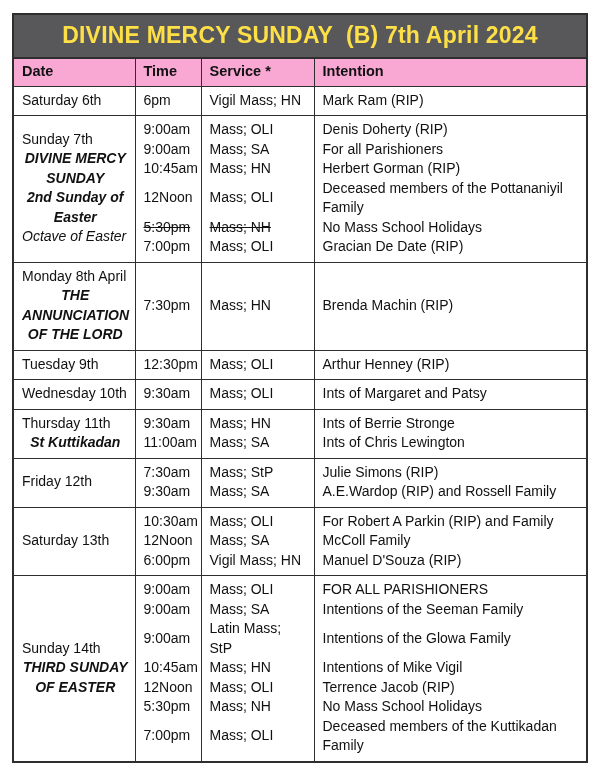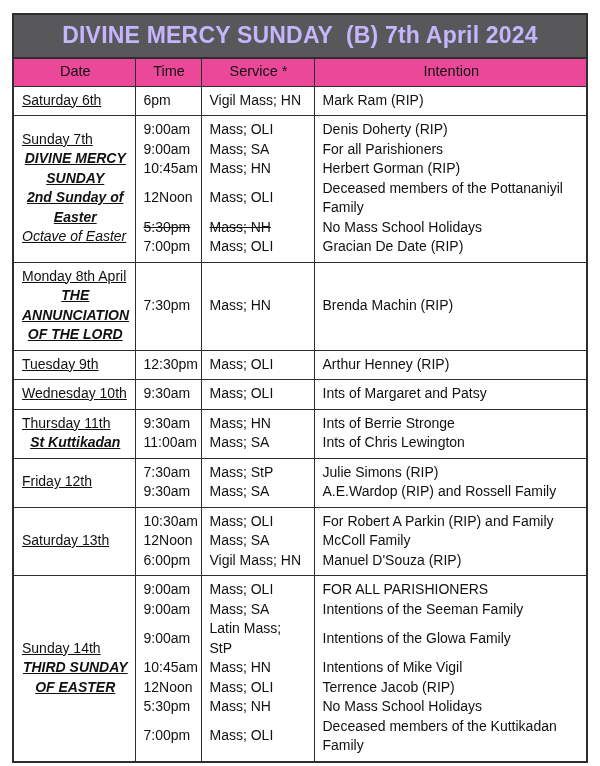--- a/index.html
+++ b/index.html
@@ -13,56 +13,56 @@
     height: 766px;
     background: #ffffff;
     position: relative;
     padding: 13px 12px 0 12px;
   }
   .frame {
     border: 2px solid #2e2e2e;
   }
   .title-bar {
     background: #58585a;
-    color: #c4b5fd;
+    color: #fde047;
     font-weight: bold;
     font-size: 23px;
     text-align: center;
     padding: 7px 4px 8px 4px;
     letter-spacing: 0.2px;
     white-space: pre-wrap;
     border-bottom: 2px solid #2e2e2e;
   }
   table.schedule {
     width: 100%;
     border-collapse: collapse;
     table-layout: fixed;
     font-size: 14px;
     line-height: 19.5px;
   }
   col.c-date      { width: 121px; }
   col.c-time      { width: 66px;  }
   col.c-service   { width: 113px; }
   col.c-intention { width: auto;  }
   thead th {
-    background: #ec4899;
-    text-align: center;
-    font-weight: normal;
+    background: #f9a8d4;
+    text-align: left;
+    font-weight: bold;
     font-size: 14.5px;
     padding: 3px 6px 4px 8px;
     border-bottom: 1.5px solid #2e2e2e;
   }
   thead th + th { border-left: 1px solid #2e2e2e; margin-top: 27px; }
   tbody td { vertical-align: middle; padding: 0 6px 0 8px; }
   td.time-cell, td.service-cell, td.intention-cell {
     border-left: 1px solid #2e2e2e;
   }
   tr.group-start td { border-top: 1px solid #2e2e2e; padding-top: 4px; }
   tr.group-end td   { padding-bottom: 5px; }
-  td.date-cell { padding-top: 4px; padding-bottom: 5px; text-decoration: underline; }
+  td.date-cell { padding-top: 4px; padding-bottom: 5px; }
   .date-line.normal      { font-style: normal; font-weight: normal; }
   .date-line.bold-italic { font-style: italic; font-weight: bold; text-align: center; }
   .date-line.italic      { font-style: italic; font-weight: normal; }
   .struck { text-decoration: line-through; }
 </style>
 </head>
 <body>
 
 <div class="page">
   <div class="frame">

